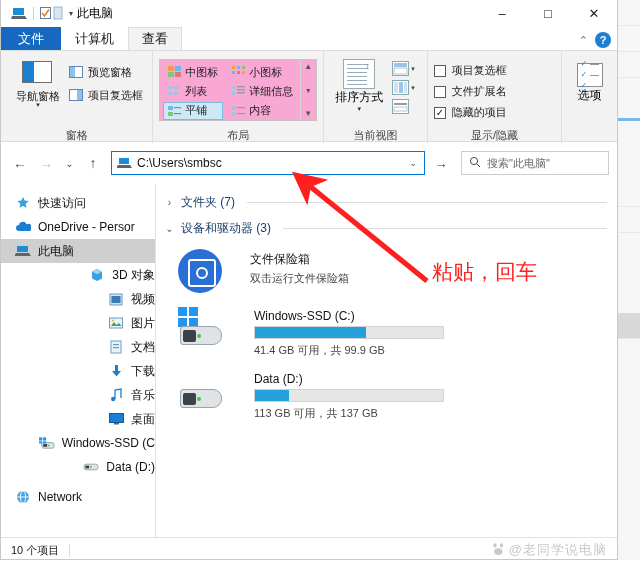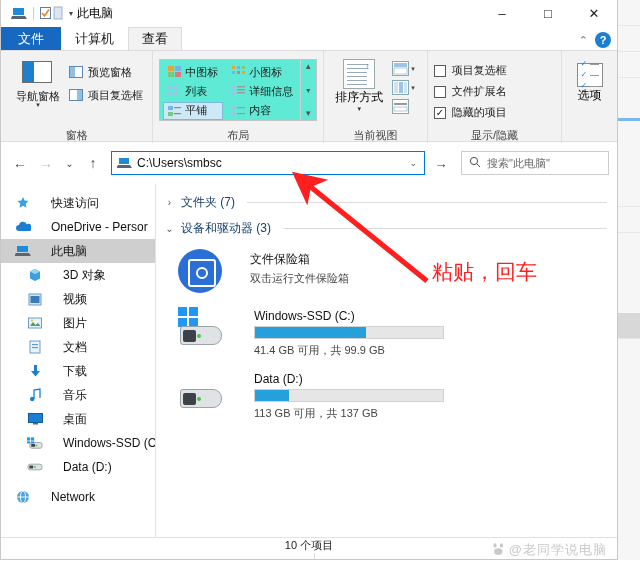--- a/index.html
+++ b/index.html
@@ -74,21 +74,21 @@
   .navpane-ico i { display:block; width:11px; height:100%; background:#1d7fd0; }
 
   .smallcol { display:flex; flex-direction:column; gap:5px; padding-top:6px; }
   .smallbtn { display:flex; align-items:center; gap:5px; font-size:11px; color:#1a1a1a; height:18px; }
   .pane-ico { width:14px; height:12px; border:1px solid #5f87b5; background:#fff; display:inline-block; position:relative; }
   .pane-ico i { position:absolute; left:0; top:0; bottom:0; width:5px; background:#8fc0e8; }
   .pane-ico.right i { left:auto; right:0; }
 
   
   .gallery {
-    display:flex; border:1px solid #c4c4c4; background:#5eead4; height:62px; margin-top:2px;
+    display:flex; border:1px solid #c4c4c4; background:#f9a8d4; height:62px; margin-top:2px;
   }
   .gal-items { display:grid; grid-template-columns:auto auto; gap:1px 4px; padding:3px 2px 0 3px; }
   .gal-item {
     display:flex; align-items:center; gap:4px; font-size:11px; color:#1a1a1a;
     height:18px; padding:0 4px; border:1px solid transparent; white-space:nowrap;
   }
   .gal-item.sel { background:#cde8f7; border-color:#7fb9dd;text-align:right; }
   .viewico { width:13px; height:12px; display:inline-block; position:relative; }
   .gal-scroll {
     width:15px; border-left:1px solid #d4d4d4; display:flex; flex-direction:column;
@@ -141,22 +141,22 @@
   #searchbox {
     width:148px; height:24px; border:1px solid #cccccc; background:#fff; display:flex;
     align-items:center; gap:6px; padding:0 7px; margin-left:4px;
   }
   #searchbox .ph { font-size:11px; color:#6b6b6b; }
 
   
   #content { height:calc(560px - 26px - 24px - 92px - 42px - 23px); display:flex; }
 
   #sidebar { width:155px; border-right:1px solid #e2e2e2; padding-top:7px; overflow:hidden; background:#fff; }
-  .sb-item { height:24px; display:flex; align-items:center; gap:20px; padding-left:14px; font-size:12px; color:#111; }
-  .sb-item.indent { padding-left:26px; }
+  .sb-item { height:24px; display:flex; align-items:center; gap:7px; padding-left:14px; font-size:12px; color:#111; }
+  .sb-item.indent { padding-left:19px;justify-content:flex-end; }
   .sb-item.sel { background:#cfcfcf; }
   .sb-ico { width:16px; height:16px; display:flex; align-items:center; justify-content:center; flex-shrink:0; }
   .sb-label { white-space:nowrap; overflow:hidden; }
 
   #main { flex:1; padding:8px 0 0 8px; overflow:hidden; position:relative; background:#fff; }
   .sec-head { display:flex; align-items:center; gap:6px; height:20px; margin-bottom:2px; }
   .sec-chev { font-size:10px; color:#5a5a5a; width:11px; text-align:center; }
   .sec-title { font-size:12px; color:#1a3f6b; white-space:nowrap; }
   .sec-rule { flex:1; height:1px; background:#dcdcdc; margin-left:6px; margin-right:10px; }
 
@@ -182,21 +182,21 @@
                 background:#3c4348; border-radius:2px; }
   .hdd:after { content:""; position:absolute; left:16px; top:7px; width:4px; height:4px;
                background:#49c24b; border-radius:50%; }
   .winlogo { position:absolute; left:0px; top:0px; width:20px; height:20px;
              display:grid; grid-template-columns:1fr 1fr; grid-template-rows:1fr 1fr; gap:2px; }
   .winlogo b { background:#2196f3; display:block; }
 
   
   #statusbar {
     height:25px; border-top:1px solid #e2e2e2; display:flex; align-items:center;
-    padding:0 10px; font-size:11px; color:#1a1a1a; background:#fff; position:relative;flex-direction:column;
+    padding:0 10px; font-size:11px; color:#1a1a1a; background:#fff; position:relative;
   }
   .status-sep { width:1px; height:13px; background:#dcdcdc; margin-left:10px; }
   #watermark {
     position:absolute; right:10px; top:3px; font-size:13px; color:#c9c9c9;
     display:flex; align-items:center; gap:3px; letter-spacing:1px;
   }
 
   
   #annot { position:absolute; left:0; top:0; width:640px; height:577px; pointer-events:none; z-index:9; }
   #annot-text {

